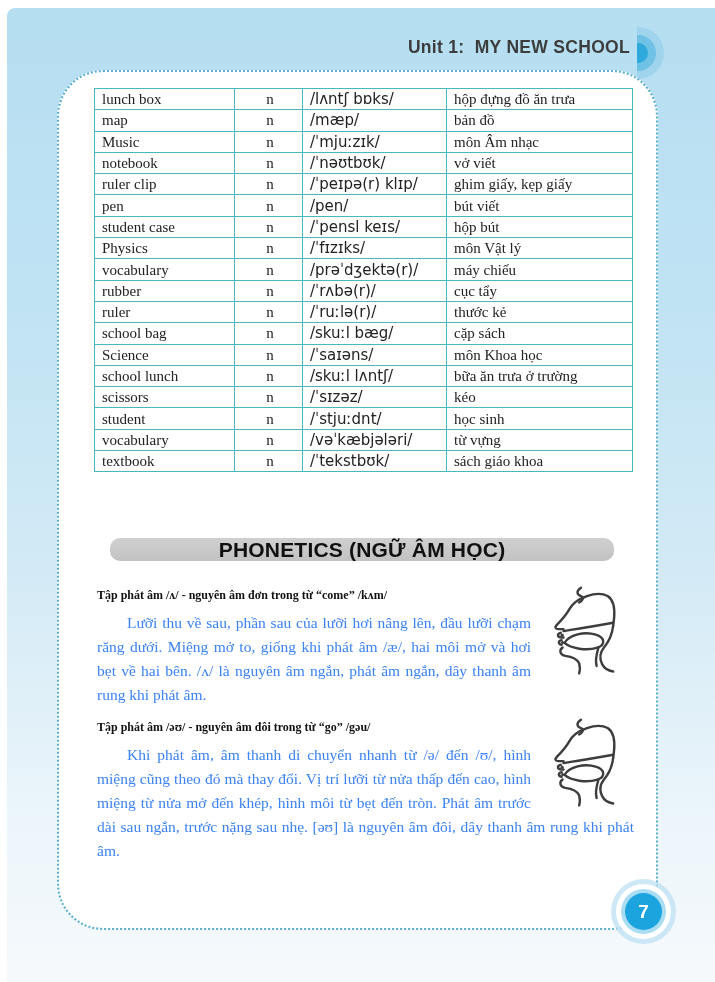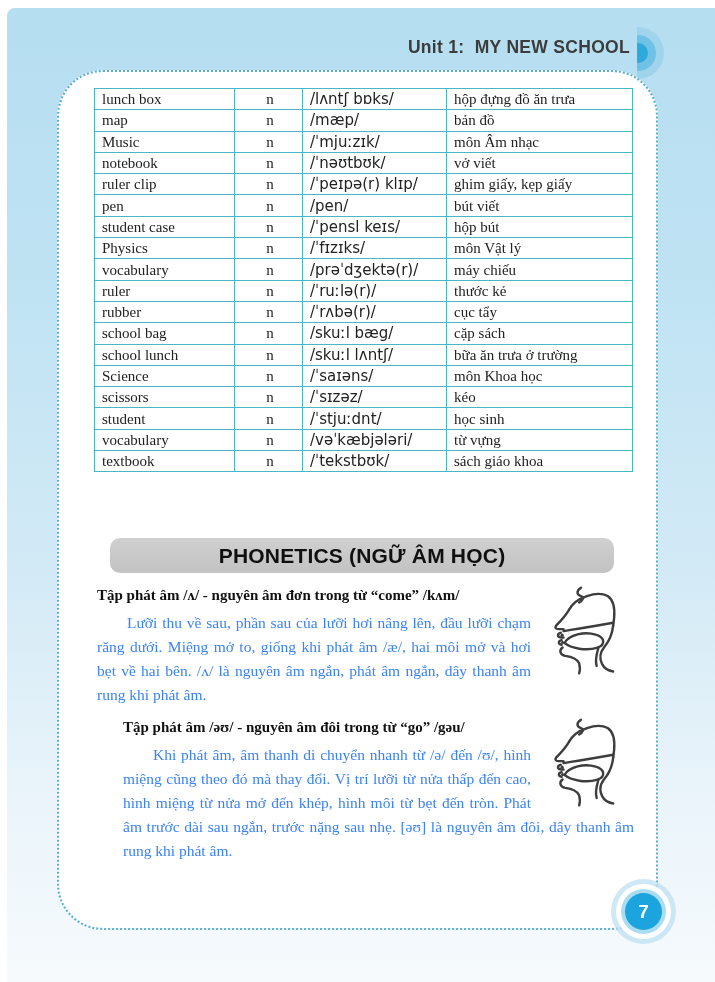--- a/index.html
+++ b/index.html
@@ -20,29 +20,29 @@
       background:#ffffff;border:2.5px dotted var(--border_dotted);border-radius:46px;}
   
   .vocab{position:absolute;left:35px;top:16px;border-collapse:collapse;table-layout:fixed;width:538px;}
   .vocab td{border:1.6px solid var(--table_border);height:20.3px;padding:0 4px 0 7px;
       font-size:15px;line-height:20px;overflow:hidden;white-space:nowrap;}
   .c-word{width:140px;}
   .c-pos{width:68px;text-align:center;}
   .c-ipa{width:144px;font-family:"DejaVu Sans",sans-serif;font-size:14px;}
   .c-meaning{width:186px;margin-left:41px;}
   
-  .phon-bar{position:absolute;left:51px;top:466px;width:504px;height:35px;border-radius:10px;
+  .phon-bar{position:absolute;left:51px;top:466px;width:504px;height:23px;border-radius:10px;
       background:linear-gradient(180deg,#d0d0d0,#c2c2c2);display:flex;align-items:center;justify-content:center;}
   .phon-bar span{font-family:"Liberation Sans","DejaVu Sans",sans-serif;font-weight:bold;
       font-size:21px;color:#101010;letter-spacing:.2px;}
   .phon-content{position:absolute;left:38px;top:511px;width:537px;}
   .phon-section{overflow:visible;}
-  .phon-section + .phon-section{margin-top:8px;margin-left:26px;}
+  .phon-section + .phon-section{margin-top:8px;}
   .mouth{float:right;width:95px;height:92px;margin:2px 0 2px 8px;}
-  .phon-heading{font-weight:bold;font-size:15px;line-height:25px;margin:0 0 3px 0;color:#111;}
+  .phon-heading{font-weight:bold;font-size:12px;line-height:25px;margin:0 0 3px 0;color:#111;}
   .phon-body{font-size:15.5px;line-height:24px;text-align:justify;text-indent:30px;margin:0;color:#3b82f6;}
   
   .page-badge{position:absolute;left:625px;top:893px;width:37px;height:37px;border-radius:50%;
       background:var(--badge_blue);box-shadow:0 0 0 4px #aadcf2,0 0 0 9px #ffffff,0 0 0 14px rgba(190,224,243,.75);
       display:flex;align-items:center;justify-content:center;z-index:5;}
   .page-badge span{font-family:"Liberation Sans","DejaVu Sans",sans-serif;font-weight:bold;
       font-size:19px;color:#ffffff;}
   .hidden-defs{position:absolute;width:0;height:0;overflow:hidden;}
 </style>
 </head>
@@ -146,52 +146,52 @@
   </tr>
 
   <tr>
     <td class="c-word">vocabulary</td>
     <td class="c-pos">n</td>
     <td class="c-ipa">/prəˈdʒektə(r)/</td>
     <td class="c-meaning">máy chiếu</td>
   </tr>
 
   <tr>
+    <td class="c-word">rubber</td>
+    <td class="c-pos">n</td>
+    <td class="c-ipa">/ˈrʌbə(r)/</td>
+    <td class="c-meaning">cục tẩy</td>
+  </tr>
+
+  <tr>
     <td class="c-word">ruler</td>
     <td class="c-pos">n</td>
     <td class="c-ipa">/ˈruːlə(r)/</td>
     <td class="c-meaning">thước kẻ</td>
   </tr>
 
   <tr>
-    <td class="c-word">rubber</td>
-    <td class="c-pos">n</td>
-    <td class="c-ipa">/ˈrʌbə(r)/</td>
-    <td class="c-meaning">cục tẩy</td>
-  </tr>
-
-  <tr>
     <td class="c-word">school bag</td>
     <td class="c-pos">n</td>
     <td class="c-ipa">/skuːl bæg/</td>
     <td class="c-meaning">cặp sách</td>
   </tr>
 
   <tr>
+    <td class="c-word">Science</td>
+    <td class="c-pos">n</td>
+    <td class="c-ipa">/ˈsaɪəns/</td>
+    <td class="c-meaning">môn Khoa học</td>
+  </tr>
+
+  <tr>
     <td class="c-word">school lunch</td>
     <td class="c-pos">n</td>
     <td class="c-ipa">/skuːl lʌntʃ/</td>
     <td class="c-meaning">bữa ăn trưa ở trường</td>
-  </tr>
-
-  <tr>
-    <td class="c-word">Science</td>
-    <td class="c-pos">n</td>
-    <td class="c-ipa">/ˈsaɪəns/</td>
-    <td class="c-meaning">môn Khoa học</td>
   </tr>
 
   <tr>
     <td class="c-word">scissors</td>
     <td class="c-pos">n</td>
     <td class="c-ipa">/ˈsɪzəz/</td>
     <td class="c-meaning">kéo</td>
   </tr>
 
   <tr>

